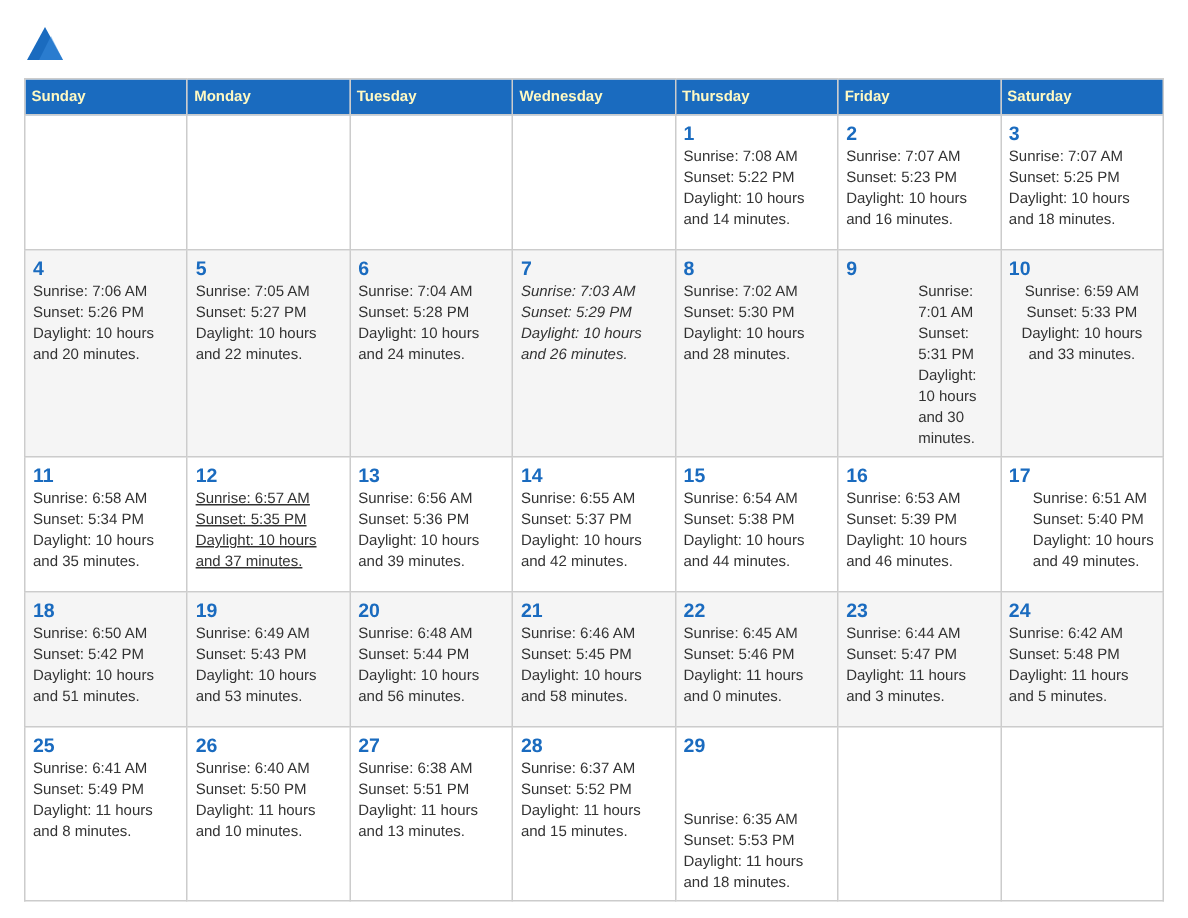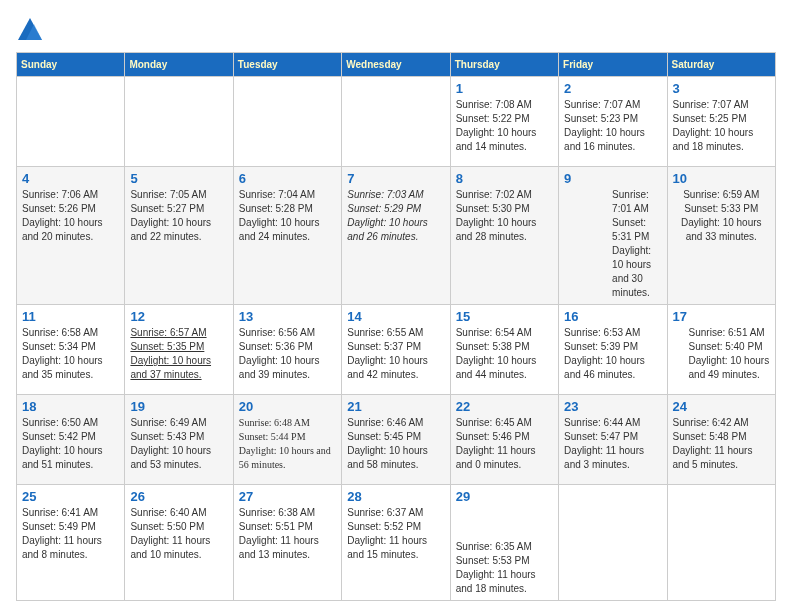--- a/index.html
+++ b/index.html
@@ -250,21 +250,21 @@
 Daylight: 10 hours and 51 minutes.</div>
         </td>
         <td>
           <span class="day-num">19</span>
           <div class="cell-text" style="white-space: pre-line;">Sunrise: 6:49 AM
 Sunset: 5:43 PM
 Daylight: 10 hours and 53 minutes.</div>
         </td>
         <td>
           <span class="day-num">20</span>
-          <div class="cell-text" style="white-space: pre-line; font-family: Liberation Serif, serif;">Sunrise: 6:48 AM
+          <div class="cell-text" style="white-space: pre-line;">Sunrise: 6:48 AM
 Sunset: 5:44 PM
 Daylight: 10 hours and 56 minutes.</div>
         </td>
         <td>
           <span class="day-num">21</span>
           <div class="cell-text" style="white-space: pre-line;">Sunrise: 6:46 AM
 Sunset: 5:45 PM
 Daylight: 10 hours and 58 minutes.</div>
         </td>
         <td>

